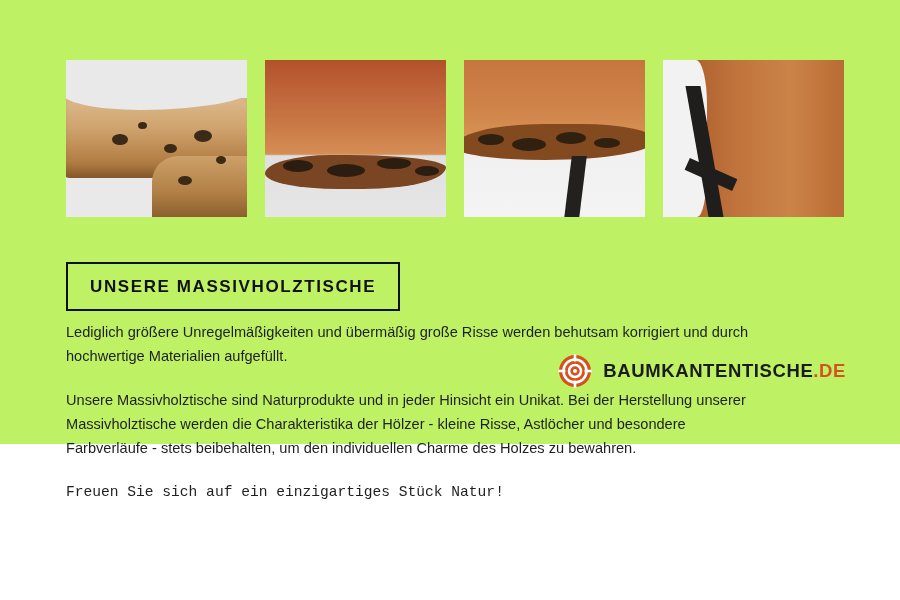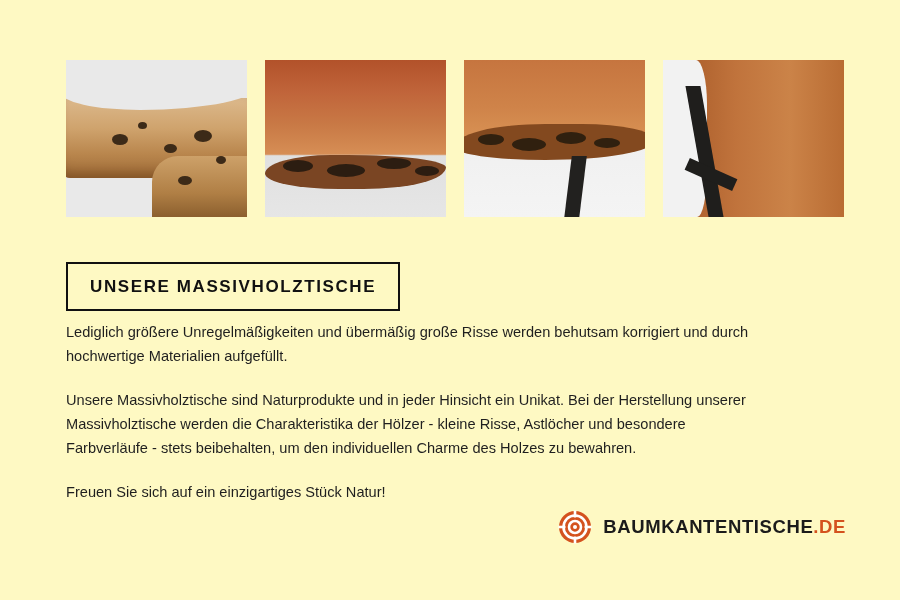--- a/index.html
+++ b/index.html
@@ -10,22 +10,22 @@
     width: 900px;
     height: 600px;
     background: #ffffff;
     font-family: "Liberation Sans", sans-serif;
     color: #1a1a1a;
     overflow: hidden;
   }
   .page {
     position: relative;
     width: 900px;
-    height: 600px;
-    background: #fef9c3;
+    height: 444px;
+    background: #bef264;
   }
 
   
   .photo-strip {
     position: absolute;
     left: 66px;
     top: 60px;
     width: 780px;
     height: 157px;
     display: flex;
@@ -174,21 +174,21 @@
     left: 66px;
     top: 320px;
     width: 700px;
   }
   .body-copy p {
     margin: 0 0 20px 0;
     font-size: 14.6px;
     line-height: 24px;
     color: #1f1f1f;
   }
-  .body-copy p:last-child { margin-bottom: 0; }
+  .body-copy p:last-child { margin-bottom: 0; font-family: Liberation Mono, monospace; }
 
   
   .logo {
     position: absolute;
     right: 54px;
     bottom: 56px;
     display: flex;
     align-items: center;
     gap: 11px;
   }

